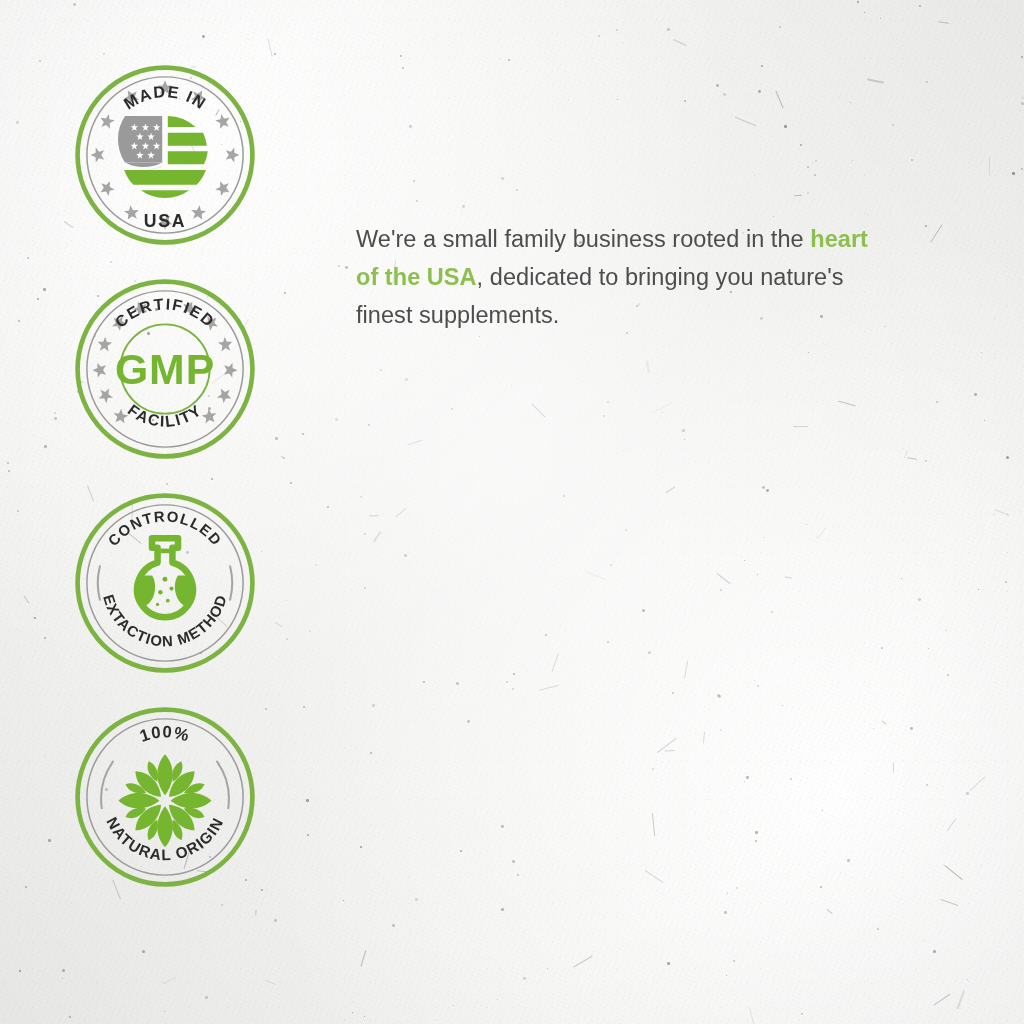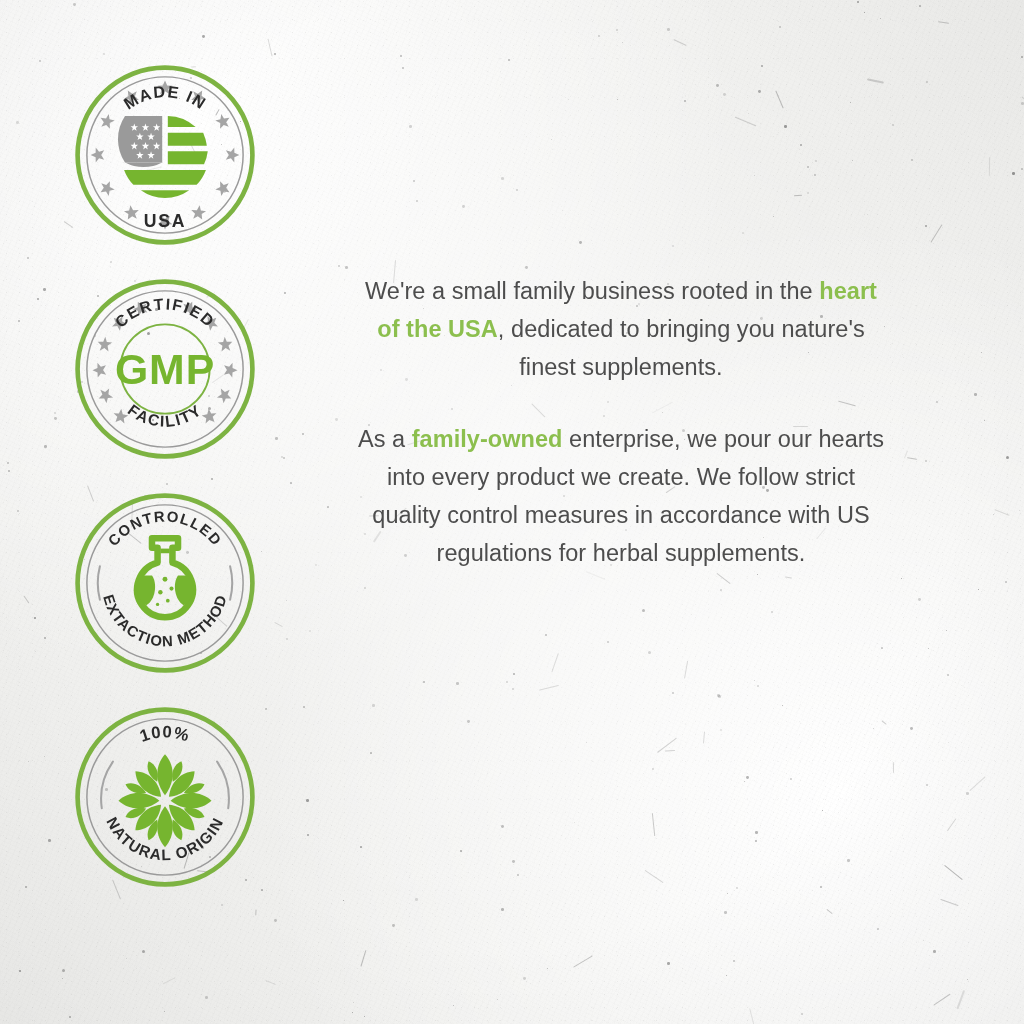--- a/index.html
+++ b/index.html
@@ -106,21 +106,21 @@
   .headline {
     margin: 0 0 0 0;
     font-family: "Liberation Sans", sans-serif;
     font-weight: 700;
     font-size: 45px;
     line-height: 58px;
     letter-spacing: .2px;
     color: #8cbf4e;
     text-transform: uppercase;
   }
-  .body-block { margin-top: 76px; text-align: center; }
+  .body-block { margin-top: 24px; }
   .body-p {
     margin: 0 0 34px 0;
     font-family: "Liberation Sans", sans-serif;
     font-size: 23.5px;
     line-height: 38px;
     color: #4d4d4d;
     letter-spacing: .05px;
     max-width: 530px;
   }
   .body-p:last-child { margin-bottom: 0; }
@@ -690,18 +690,17 @@
             <textPath href="#arcBot4" startOffset="50%" text-anchor="middle" side="right">NATURAL ORIGIN</textPath>
           </text>
         </svg>
       </div>
 
     </div>
 
     <div class="text-column">
       <div class="body-block">
         <p class="body-p"><span>We're a small family business rooted in the </span><span class="accent">heart of the USA</span><span>, dedicated to bringing you nature's finest supplements.</span></p>
-        <p class="body-p"><span>As a </span><span class="accent">family-owned</span><span> enterprise, we pour our hearts into every product we create. We follow strict quality control measures in accordance with US regulations for herbal supplements.</span></p>
       </div>
     </div>
 
   </div>
 </div>
 
 </body></html>

